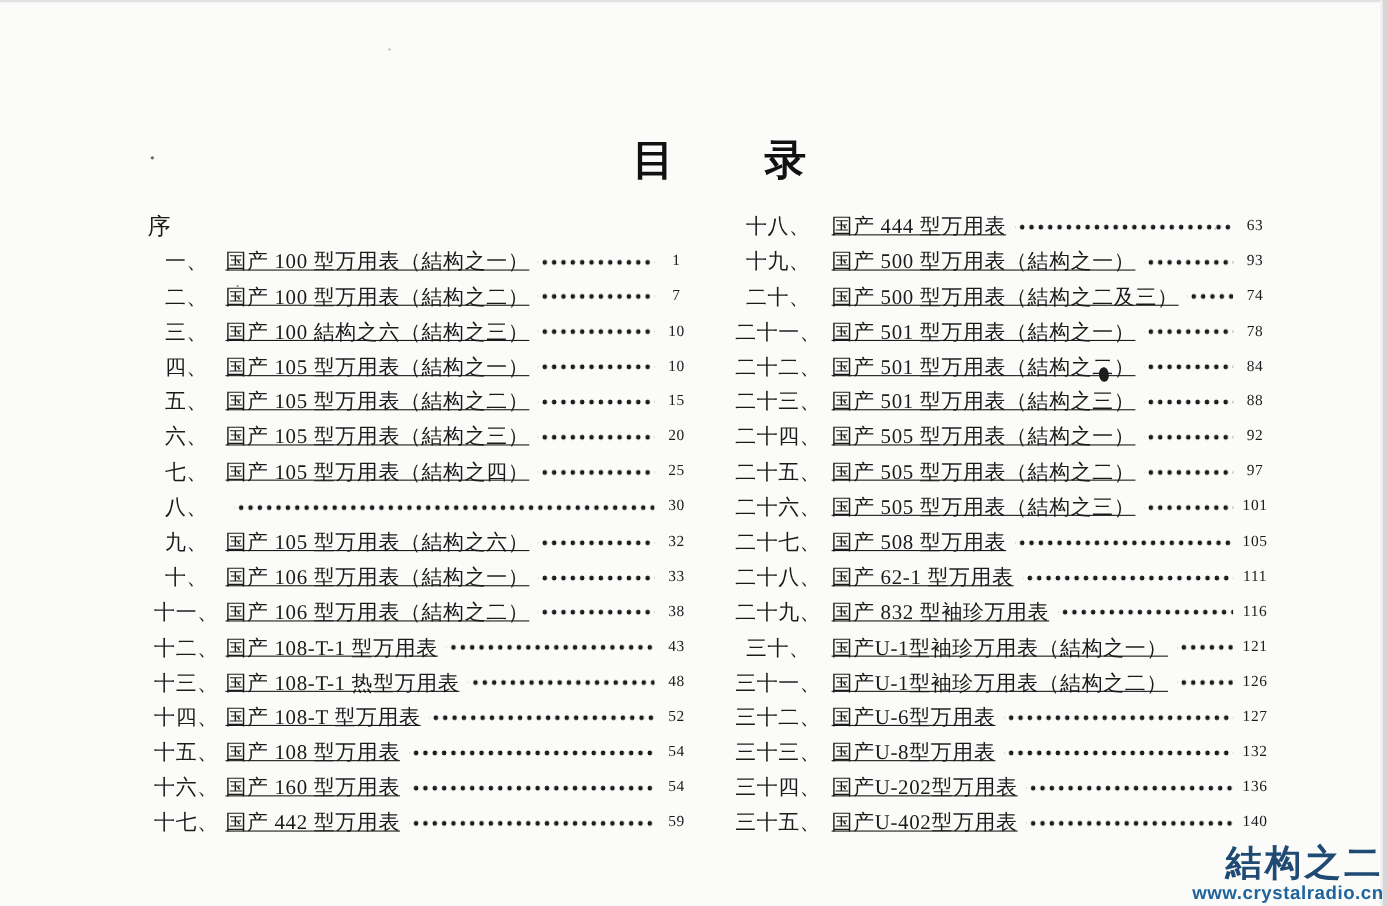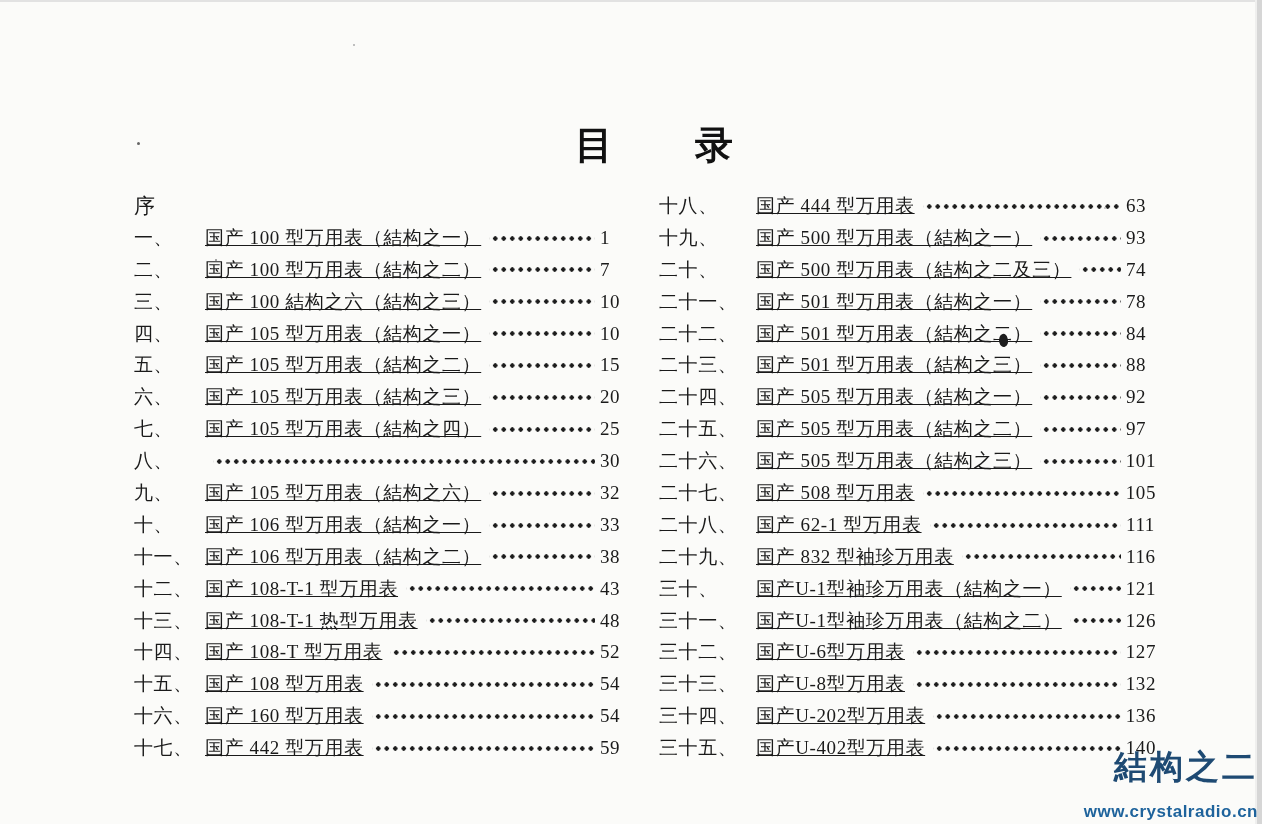--- a/index.html
+++ b/index.html
@@ -29,51 +29,51 @@
   .col{position:absolute;top:190px;}
   .col-left{left:134px;width:496px;}
   .col-right{left:659px;width:497px;}
 
   .row{
     display:flex;align-items:center;
     height:31.9px;
     font-size:19px;letter-spacing:0.6px;
     white-space:nowrap;
   }
-  .num{display:inline-block;text-align:left;flex:0 0 auto;font-weight:500;}
+  .num{display:inline-block;text-align:center;flex:0 0 auto;font-weight:500;}
   .col-left .num{width:71px;}
   .col-right .num{width:97px;}
   .entry-title{flex:0 0 auto;font-weight:500;text-decoration:underline;}
   .leader{
     flex:1 1 auto;align-self:stretch;min-width:18px;
     background-image:radial-gradient(circle, #1c1c1c 1.9px, transparent 2.3px);
     background-size:8.5px 8.5px;
     background-repeat:repeat-x;
     background-position:2px center;
     margin:0 5px 0 8px;
   }
-  .pageno{flex:0 0 auto;min-width:30px;text-align:left;font-size:19px;}
+  .pageno{flex:0 0 auto;min-width:30px;text-align:center;font-size:14px;}
 
   .preface-row{font-weight:bold;font-size:21px;}
   .preface-row .num{width:auto;text-align:left;}
 
   
   .watermark{
     position:absolute;right:4px;bottom:4px;
     text-align:right;
     font-family:"Liberation Sans", sans-serif;
     line-height:1;
   }
   .wm-logo{
     display:block;
     font-size:33px;font-weight:bold;letter-spacing:3px;
     color:#1e4a73;
   }
   .wm-url{
-    display:block;margin-top:20px;
+    display:block;margin-top:3px;
     font-size:17px;font-weight:bold;letter-spacing:0.5px;
     color:#1e639c;
   }
 
   
   .speck{position:absolute;border-radius:50%;}
   .speck1{left:137px;top:142px;width:3px;height:3px;background:#666;}
   .speck2{left:215px;top:259px;width:2px;height:2px;background:#8a8a8a;}
   .speck3{left:353px;top:44px;width:2px;height:2px;background:#ababab;}
   .speck4{left:1104px;top:207px;width:2px;height:2px;background:#bdbdbd;}

